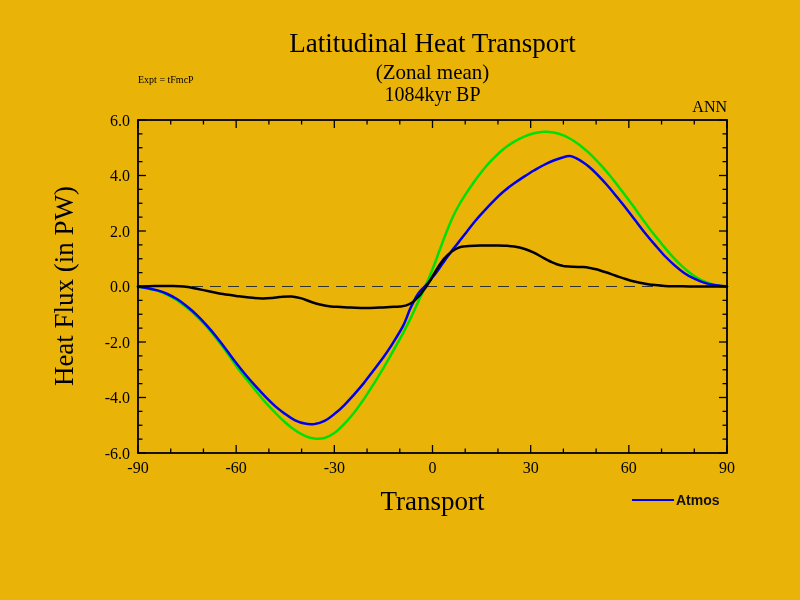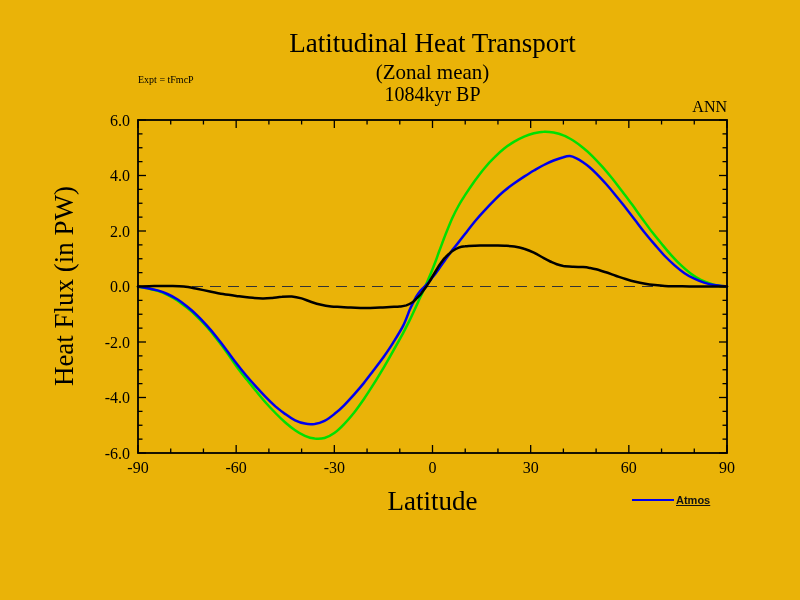--- a/index.html
+++ b/index.html
@@ -11,33 +11,33 @@
   .expt{position:absolute;left:138px;top:74px;font-size:10px;}
   .season{position:absolute;left:138px;top:86px;width:589px;text-align:right;font-size:16px;margin-top:12px;}
   .ylabel{position:absolute;left:64px;top:286px;transform:translate(-50%,-50%) rotate(-90deg);
           font-size:27px;white-space:nowrap;}
   .xlabel{position:absolute;left:138px;top:486px;width:589px;text-align:center;font-size:27px;}
   #chart-svg{position:absolute;left:0;top:0;}
   #chart-svg text{font-family:"Liberation Serif",serif;fill:#000;}
   .legend{position:absolute;left:632px;top:486px;}
   .lrow{display:flex;align-items:center;height:27px;}
   .lline{display:inline-block;width:42px;height:2px;margin-right:2px;background:#000;}
-  .llabel{font-family:"Liberation Sans",sans-serif;font-size:11px;font-weight:600;color:#111;text-decoration:underline;}
+  .llabel{font-family:"Liberation Sans",sans-serif;font-size:14px;font-weight:600;color:#111;}
 </style>
 </head>
 <body>
 
 <div class="page">
   <div class="title">Latitudinal Heat Transport</div>
   <div class="subtitle">(Zonal mean)</div>
   <div class="timelabel">1084kyr BP</div>
   <div class="expt">Expt = tFmcP</div>
   <div class="season">ANN</div>
   <div class="ylabel">Heat Flux (in PW)</div>
-  <div class="xlabel">Latitude</div>
+  <div class="xlabel">Transport</div>
 
   <svg id="chart-svg" width="800" height="600">
       <line x1="138" y1="286.5" x2="727" y2="286.5" stroke="#333" stroke-width="1.2" stroke-dasharray="11 7"></line>
       <path d="M138.0,286.5C139.6,286.8,144.5,287.7,147.8,288.4C151.1,289.2,154.4,289.9,157.6,290.9C160.9,292.0,164.2,293.3,167.4,294.8C170.7,296.4,174.0,298.2,177.3,300.4C180.5,302.5,183.8,305.2,187.1,307.9C190.4,310.5,193.6,313.3,196.9,316.5C200.2,319.6,203.4,323.0,206.7,326.7C210.0,330.4,213.3,334.5,216.5,338.7C219.8,342.8,223.1,347.2,226.3,351.7C229.6,356.2,232.9,361.4,236.2,365.9C239.4,370.4,242.7,374.5,246.0,378.6C249.3,382.8,252.5,386.9,255.8,390.8C259.1,394.8,262.3,398.8,265.6,402.5C268.9,406.2,272.2,409.7,275.4,413.0C278.7,416.4,282.0,419.6,285.3,422.5C288.5,425.3,291.8,428.0,295.1,430.2C298.3,432.5,301.6,434.4,304.9,435.8C308.2,437.2,311.4,438.2,314.7,438.6C318.0,438.9,321.2,438.9,324.5,438.0C327.8,437.1,331.1,435.3,334.3,433.0C337.6,430.7,340.9,427.5,344.1,424.1C347.4,420.8,350.7,416.9,354.0,412.8C357.2,408.6,360.5,403.9,363.8,399.2C367.1,394.4,370.3,389.4,373.6,384.2C376.9,379.0,380.1,373.6,383.4,368.1C386.7,362.5,390.0,356.7,393.2,350.9C396.5,345.1,400.3,338.2,403.1,333.1C405.8,328.0,407.4,324.8,409.6,320.4C411.8,315.9,414.5,310.0,416.1,306.5C417.8,302.9,418.3,301.4,419.4,299.0C420.5,296.6,421.6,294.4,422.7,292.1C423.8,289.7,424.9,287.3,426.0,284.8C427.0,282.4,428.1,279.9,429.2,277.3C430.3,274.8,431.4,272.1,432.5,269.3C433.6,266.5,434.7,263.6,435.8,260.7C436.9,257.8,437.4,256.2,439.0,251.8C440.7,247.4,443.4,239.9,445.6,234.3C447.8,228.8,450.0,223.3,452.1,218.5C454.3,213.7,456.5,209.4,458.7,205.5C460.9,201.5,462.5,199.1,465.2,194.9C467.9,190.8,471.8,185.0,475.0,180.5C478.3,176.0,481.6,171.6,484.9,167.7C488.1,163.8,491.4,160.4,494.7,157.2C497.9,153.9,501.2,150.9,504.5,148.3C507.8,145.7,511.0,143.6,514.3,141.6C517.6,139.7,520.9,138.0,524.1,136.6C527.4,135.3,530.7,134.2,533.9,133.3C537.2,132.5,540.5,131.8,543.8,131.7C547.0,131.5,550.3,131.9,553.6,132.5C556.8,133.1,560.1,133.9,563.4,135.3C566.7,136.6,569.9,138.5,573.2,140.5C576.5,142.6,579.8,145.1,583.0,147.8C586.3,150.4,589.6,153.4,592.8,156.6C596.1,159.9,599.4,163.5,602.7,167.2C605.9,170.9,609.2,174.8,612.5,178.8C615.7,182.9,619.0,187.3,622.3,191.6C625.6,195.9,628.8,200.2,632.1,204.6C635.4,209.1,638.6,213.7,641.9,218.2C645.2,222.7,648.5,227.3,651.7,231.6C655.0,235.8,658.3,239.8,661.6,243.8C664.8,247.7,668.1,251.8,671.4,255.4C674.6,259.0,677.9,262.4,681.2,265.4C684.5,268.5,687.7,271.3,691.0,273.7C694.3,276.1,697.5,278.2,700.8,279.8C704.1,281.5,707.9,282.8,710.6,283.7C713.4,284.7,714.5,284.9,717.2,285.4C719.9,285.9,725.4,286.3,727.0,286.5" fill="none" stroke="#00e000" stroke-width="2.5" stroke-linecap="round" stroke-linejoin="round"></path>
       <path d="M138.0,286.5C139.6,286.8,144.5,287.5,147.8,288.2C151.1,288.8,154.4,289.4,157.6,290.4C160.9,291.4,164.2,292.5,167.4,294.0C170.7,295.5,174.0,297.2,177.3,299.3C180.5,301.3,183.8,303.8,187.1,306.5C190.4,309.1,193.6,311.9,196.9,315.1C200.2,318.2,203.4,321.7,206.7,325.4C210.0,329.0,213.3,332.9,216.5,337.0C219.8,341.1,223.1,345.4,226.3,349.8C229.6,354.1,232.9,358.8,236.2,363.1C239.4,367.3,242.7,371.4,246.0,375.3C249.3,379.2,252.5,382.8,255.8,386.4C259.1,390.0,262.3,393.6,265.6,396.9C268.9,400.3,272.2,403.5,275.4,406.4C278.7,409.2,282.0,411.8,285.3,414.1C288.5,416.5,291.8,418.7,295.1,420.3C298.3,421.8,301.6,423.0,304.9,423.6C308.2,424.2,311.4,424.3,314.7,423.9C318.0,423.4,321.2,422.4,324.5,420.8C327.8,419.2,331.1,416.7,334.3,414.1C337.6,411.6,340.9,408.5,344.1,405.3C347.4,402.0,350.7,398.4,354.0,394.7C357.2,391.0,360.5,387.1,363.8,383.1C367.1,379.0,370.3,374.6,373.6,370.3C376.9,366.0,380.1,361.9,383.4,357.3C386.7,352.6,390.0,347.8,393.2,342.6C396.5,337.3,400.3,331.3,403.1,325.9C405.8,320.5,408.0,313.9,409.6,310.1C411.2,306.3,411.8,305.3,412.9,303.1C414.0,301.0,415.0,298.9,416.1,297.0C417.2,295.2,418.3,293.5,419.4,292.1C420.5,290.6,421.6,289.6,422.7,288.4C423.8,287.3,424.9,286.3,426.0,285.1C427.0,284.0,428.1,282.8,429.2,281.5C430.3,280.2,431.4,278.7,432.5,277.3C433.6,276.0,434.7,274.6,435.8,273.2C436.9,271.7,437.4,271.1,439.0,268.7C440.7,266.4,443.4,262.4,445.6,259.3C447.8,256.3,450.0,253.3,452.1,250.4C454.3,247.6,456.5,244.9,458.7,242.1C460.9,239.3,462.5,237.2,465.2,233.8C467.9,230.3,471.8,225.2,475.0,221.3C478.3,217.4,481.6,213.7,484.9,210.2C488.1,206.6,491.4,203.2,494.7,199.9C497.9,196.7,501.2,193.5,504.5,190.8C507.8,188.0,511.0,185.6,514.3,183.3C517.6,180.9,520.9,178.7,524.1,176.6C527.4,174.5,530.7,172.4,533.9,170.5C537.2,168.6,540.5,166.6,543.8,165.0C547.0,163.3,550.3,161.8,553.6,160.5C556.8,159.2,560.7,157.9,563.4,157.2C566.1,156.4,567.8,155.9,569.9,156.1C572.1,156.3,574.3,157.3,576.5,158.3C578.7,159.3,580.8,160.7,583.0,162.2C585.2,163.7,587.4,165.3,589.6,167.2C591.7,169.0,593.4,170.5,596.1,173.3C598.8,176.1,602.7,180.1,605.9,183.8C609.2,187.5,612.5,191.5,615.7,195.5C619.0,199.5,622.3,203.5,625.6,207.7C628.8,211.9,632.1,216.2,635.4,220.5C638.6,224.7,641.9,229.2,645.2,233.2C648.5,237.3,651.7,241.1,655.0,244.9C658.3,248.7,661.6,252.6,664.8,256.0C668.1,259.4,671.4,262.5,674.6,265.4C677.9,268.3,681.2,271.0,684.5,273.2C687.7,275.4,691.0,277.2,694.3,278.7C697.6,280.3,700.8,281.6,704.1,282.6C707.4,283.7,710.1,284.5,713.9,285.1C717.7,285.8,724.8,286.3,727.0,286.5" fill="none" stroke="#0000ee" stroke-width="2.5" stroke-linecap="round" stroke-linejoin="round"></path>
       <path d="M138.0,286.5C140.7,286.4,148.9,286.0,154.4,285.9C159.8,285.9,165.8,285.9,170.7,285.9C175.6,286.0,179.4,286.0,183.8,286.5C188.2,287.0,192.5,287.9,196.9,288.7C201.3,289.6,205.6,290.6,210.0,291.5C214.4,292.4,218.7,293.3,223.1,294.0C227.4,294.7,231.8,295.3,236.2,295.9C240.5,296.5,244.9,297.2,249.3,297.6C253.6,298.0,258.5,298.4,262.3,298.4C266.2,298.5,268.9,298.2,272.2,297.9C275.4,297.6,278.7,297.0,282.0,296.8C285.3,296.5,288.5,296.2,291.8,296.5C295.1,296.8,298.3,297.5,301.6,298.4C304.9,299.4,308.2,301.0,311.4,302.0C314.7,303.1,318.0,304.1,321.2,304.8C324.5,305.6,327.8,306.1,331.1,306.5C334.3,306.9,337.6,306.8,340.9,307.0C344.1,307.2,347.4,307.5,350.7,307.6C354.0,307.7,357.2,307.8,360.5,307.9C363.8,307.9,367.1,307.9,370.3,307.9C373.6,307.8,376.9,307.7,380.1,307.6C383.4,307.5,386.7,307.2,390.0,307.0C393.2,306.8,397.1,306.8,399.8,306.5C402.5,306.2,404.1,306.1,406.3,305.4C408.5,304.6,411.2,303.1,412.9,302.0C414.5,301.0,415.0,300.1,416.1,299.0C417.2,297.9,418.3,296.9,419.4,295.7C420.5,294.4,421.6,292.9,422.7,291.5C423.8,290.1,424.9,288.6,426.0,287.1C427.0,285.5,428.1,283.8,429.2,282.1C430.3,280.3,431.4,278.4,432.5,276.5C433.6,274.7,434.7,272.8,435.8,271.0C436.9,269.2,438.0,267.4,439.0,265.7C440.1,264.0,441.2,262.4,442.3,261.0C443.4,259.5,444.5,258.2,445.6,257.1C446.7,255.9,447.8,255.0,448.9,254.0C450.0,253.1,450.5,252.3,452.1,251.3C453.8,250.2,456.5,248.5,458.7,247.6C460.9,246.8,462.5,246.6,465.2,246.3C467.9,245.9,471.8,245.8,475.0,245.7C478.3,245.6,481.6,245.5,484.9,245.4C488.1,245.4,491.4,245.4,494.7,245.4C497.9,245.5,501.2,245.5,504.5,245.7C507.8,245.9,511.0,246.0,514.3,246.5C517.6,247.0,520.9,247.7,524.1,248.8C527.4,249.8,530.7,251.1,533.9,252.6C537.2,254.2,541.0,256.7,543.8,258.2C546.5,259.7,548.1,260.5,550.3,261.5C552.5,262.5,554.7,263.6,556.8,264.3C559.0,265.0,560.7,265.5,563.4,266.0C566.1,266.4,569.9,266.6,573.2,266.8C576.5,267.0,580.3,266.9,583.0,267.1C585.7,267.3,587.4,267.5,589.6,267.9C591.7,268.3,593.4,268.6,596.1,269.3C598.8,270.0,602.7,271.3,605.9,272.3C609.2,273.4,612.5,274.6,615.7,275.7C619.0,276.8,622.3,278.0,625.6,279.0C628.8,280.0,632.1,281.0,635.4,281.8C638.6,282.6,641.9,283.2,645.2,283.7C648.5,284.3,651.7,284.7,655.0,285.1C658.3,285.5,661.0,285.8,664.8,285.9C668.6,286.1,673.0,286.1,677.9,286.2C682.8,286.3,688.8,286.5,694.3,286.5C699.7,286.5,705.2,286.5,710.6,286.5C716.1,286.5,724.3,286.5,727.0,286.5" fill="none" stroke="#000000" stroke-width="2.5" stroke-linecap="round" stroke-linejoin="round"></path>
       <rect x="138" y="120" width="589" height="333" fill="none" stroke="#000000" stroke-width="1.8"></rect>
       <line x1="138" y1="453" x2="138" y2="445" stroke="#000000" stroke-width="1.3"></line>
       <line x1="138" y1="120" x2="138" y2="128" stroke="#000000" stroke-width="1.3"></line>
       <line x1="170.72222222222223" y1="453" x2="170.72222222222223" y2="448.5" stroke="#000000" stroke-width="1.3"></line>

